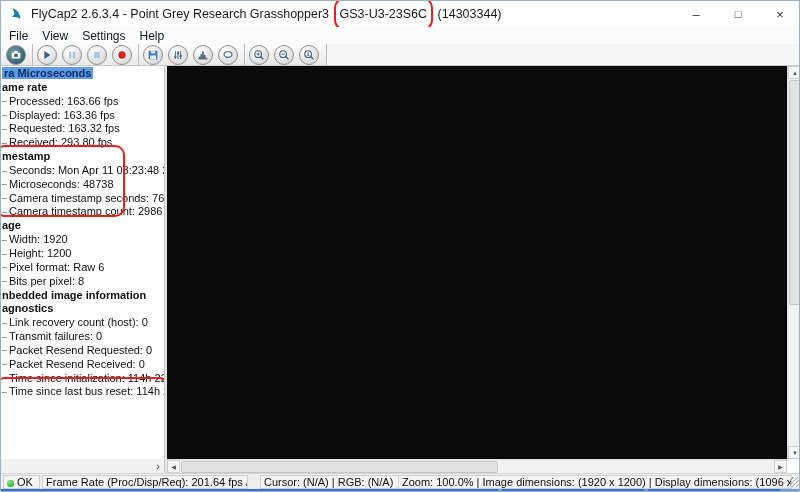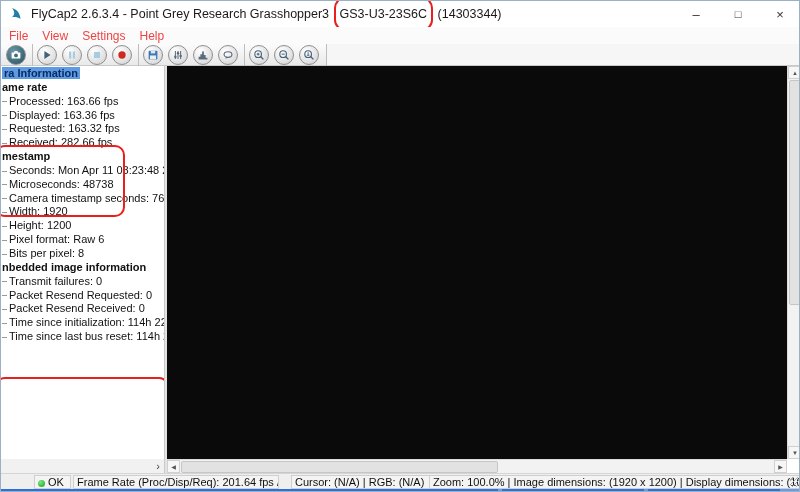--- a/index.html
+++ b/index.html
@@ -13,21 +13,21 @@
   .app-icon{margin-left:7px;width:16px;height:16px;flex:0 0 auto;}
   .title-text{margin-left:7px;font-size:12.5px;color:#1a1a1a;white-space:nowrap;}
   .model-ring{border:2px solid #e8201d;border-radius:11px;padding:8px 4px;margin:0 1px;display:inline-block;}
   .win-controls{position:absolute;right:0;top:0;height:26px;display:flex;}
   .win-btn{width:42px;height:26px;display:flex;align-items:center;justify-content:center;
            font-size:13px;color:#333;}
   .win-btn.max{font-size:11px;}
 
   
   .menubar{position:absolute;left:0;top:26px;width:800px;height:17px;background:#fbfbfb;
-           display:flex;align-items:center;font-size:12px;color:#ef4444;}
+           display:flex;align-items:center;font-size:12px;color:#0f172a;}
   .menu-item{padding:0 7px;}
   .menu-item:first-child{padding-left:8px;}
 
   
   .toolbar{position:absolute;left:0;top:43px;width:800px;height:22px;
            background:linear-gradient(#fcfcfc,#e9e9e9);border-bottom:1px solid #c9c9c9;box-sizing:border-box;}
   .tbtn{position:absolute;top:1px;width:20px;height:20px;border-radius:50%;
         border:1px solid #8f8f8f;box-sizing:border-box;
         background:radial-gradient(circle at 35% 30%,#ffffff 0%,#dedede 70%,#c4c4c4 100%);
         display:flex;align-items:center;justify-content:center;}
@@ -64,21 +64,21 @@
   .hscroll .sbtn{top:0;width:13px;height:13px;}
   .vthumb{position:absolute;left:1px;top:14px;width:12px;height:225px;background:#e2e2e2;
           border:1px solid #c6c6c6;border-radius:2px;box-sizing:border-box;}
   .hthumb{position:absolute;top:1px;left:14px;width:317px;height:12px;background:#e2e2e2;
           border:1px solid #c6c6c6;border-radius:2px;box-sizing:border-box;}
 
   
   .statusbar{position:absolute;left:0;top:472px;width:800px;height:16px;background:#efefef;
              border-top:1px solid #d5d5d5;box-sizing:border-box;font-size:11px;color:#111;}
   .scell{position:absolute;top:1px;height:14px;line-height:13px;border:1px solid #cfcfcf;
-         background:#f4f4f4;box-sizing:border-box;padding:0 3px;overflow:hidden;white-space:nowrap;margin-left:31px;}
+         background:#f4f4f4;box-sizing:border-box;padding:0 3px;overflow:hidden;white-space:nowrap;}
   .led{display:inline-block;width:7px;height:7px;border-radius:50%;
        background:radial-gradient(circle at 35% 30%,#7ee87e,#18a018);margin-right:3px;vertical-align:-1px;}
   .grip{position:absolute;right:1px;top:3px;width:10px;height:10px;
         background:repeating-linear-gradient(135deg,transparent 0 2px,#a9a9a9 2px 3px);}
 
   
   .taskbar-strip{position:absolute;left:0;top:488px;width:800px;height:4px;background:#2f6fd8;}
   .taskbar-strip .seg{position:absolute;top:0;height:4px;background:#6b9ae6;}
 
   
@@ -197,35 +197,39 @@
         <line x1="5.5" y1="8.3" x2="8.5" y2="8.3" stroke="#44617a" stroke-width="1"></line>
         <line x1="7" y1="4.8" x2="7" y2="8.3" stroke="#44617a" stroke-width="1"></line>
         </svg>
     </div>
     <div class="tsep" style="left:325px"></div>
     <div class="toolbar-rest"></div>
   </div>
 
   <div class="left-panel">
     <div class="tree">
-      <div class="row selected"><span class="sel">ra Information</span></div>
+      <div class="row selected"><span class="sel">ra Microseconds</span></div>
       <div class="row section">ame rate</div>
       <div class="row item">Processed: 163.66 fps</div>
       <div class="row item">Displayed: 163.36 fps</div>
       <div class="row item">Requested: 163.32 fps</div>
-      <div class="row item">Received: 282.66 fps</div>
+      <div class="row item">Received: 293.80 fps</div>
       <div class="row section">mestamp</div>
       <div class="row item">Seconds: Mon Apr 11 08:23:48 20</div>
       <div class="row item">Microseconds: 48738</div>
       <div class="row item">Camera timestamp seconds: 76</div>
+      <div class="row item">Camera timestamp count:  2986</div>
+      <div class="row section">age</div>
       <div class="row item">Width: 1920</div>
       <div class="row item">Height: 1200</div>
       <div class="row item">Pixel format: Raw 6</div>
       <div class="row item">Bits per pixel:  8</div>
       <div class="row section">nbedded image information</div>
+      <div class="row section">agnostics</div>
+      <div class="row item">Link recovery count (host): 0</div>
       <div class="row item">Transmit failures: 0</div>
       <div class="row item">Packet Resend Requested: 0</div>
       <div class="row item">Packet Resend Received: 0</div>
       <div class="row item">Time since initialization: 114h 22</div>
       <div class="row item">Time since last bus reset: 114h 2</div>
     </div>
 
     <div class="anno anno-framerate"></div>
     <div class="anno anno-diagnostics"></div>
   </div>

